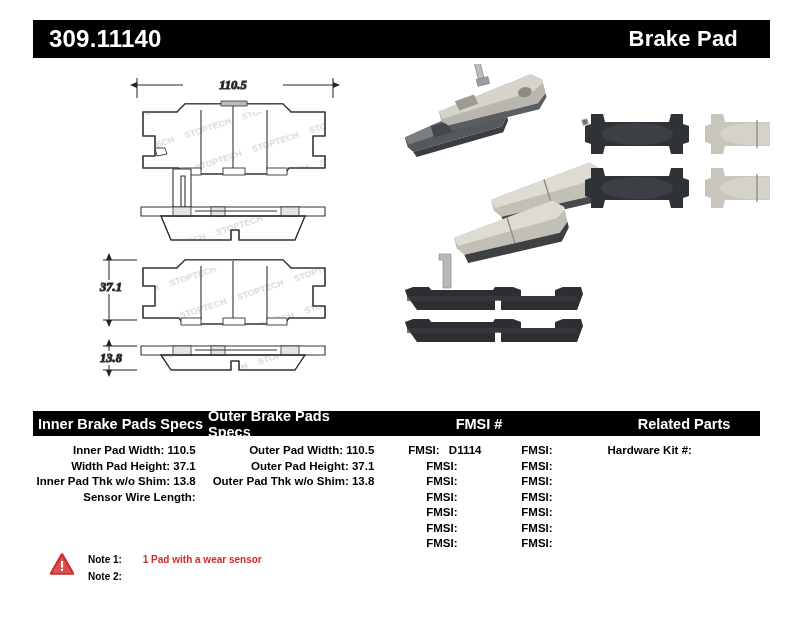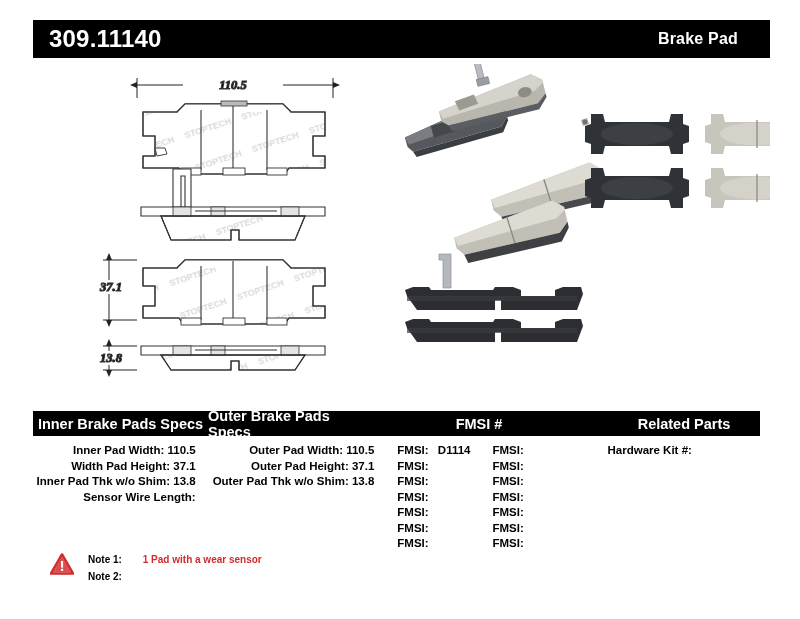--- a/index.html
+++ b/index.html
@@ -11,21 +11,21 @@
   .page{position:absolute;inset:0;}
 
   
   .titlebar{
     position:absolute;left:33px;top:20px;width:737px;height:38px;
     background:#000;color:#fff;display:flex;align-items:center;
     justify-content:space-between;box-sizing:border-box;
     padding:0 32px 0 16px;
   }
   .titlebar .part-no{font-size:24px;font-weight:bold;letter-spacing:.2px;}
-  .titlebar .kind{font-size:16px;font-weight:bold;letter-spacing:.2px;}
+  .titlebar .kind{font-size:22px;font-weight:bold;letter-spacing:.2px;}
 
   
   .drawings{position:absolute;left:33px;top:64px;width:737px;height:330px;}
   .dwg-svg{position:absolute;left:0;top:0;}
 
   
   .spec-table{position:absolute;left:33px;top:411px;width:737px;}
   .hdr-row{display:flex;height:25px;}
   .hdr{
     background:#000;color:#fff;display:flex;align-items:center;
@@ -48,20 +48,21 @@
     font-size:11.5px;font-weight:bold;text-align:right;
     line-height:15.5px;white-space:nowrap;padding-right:4px;
   }
   .spec-line .val{font-weight:bold;}
 
   .fmsi-grid{display:flex;padding-left:6px;}
   .fmsi-sub{width:50%;}
   .fmsi-line{
     font-size:11.5px;font-weight:bold;line-height:15.5px;
     white-space:nowrap;
+    text-align:center;
   }
   .fmsi-line .val{margin-left:6px;}
 
   .related-line{
     font-size:11.5px;font-weight:bold;line-height:15.5px;
     padding-left:7px;white-space:nowrap;
   }
 
   
   .notes{position:absolute;left:50px;top:551px;display:flex;align-items:flex-start;}

